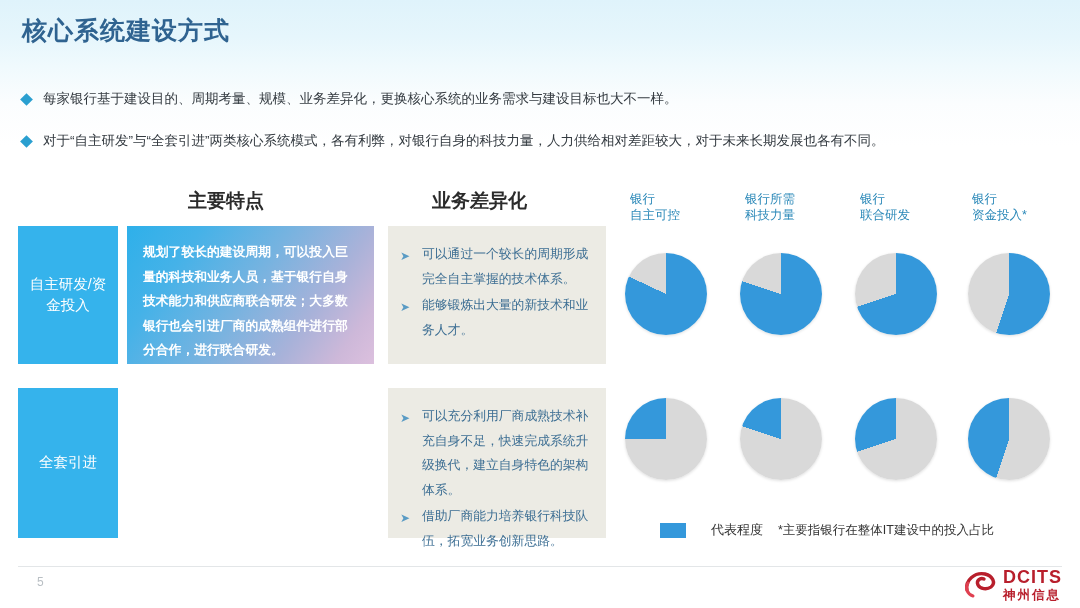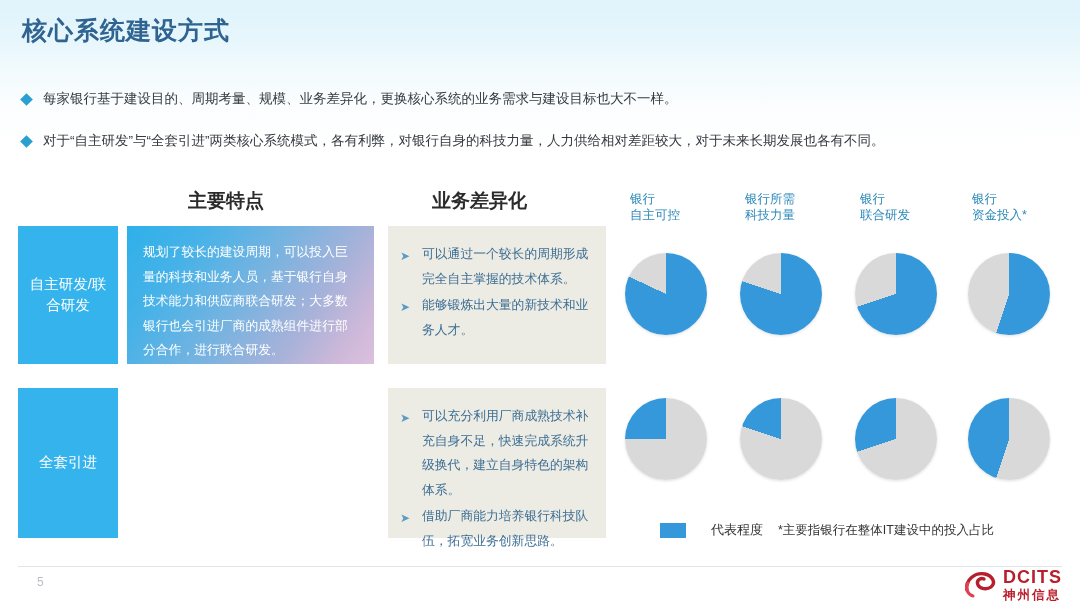--- a/index.html
+++ b/index.html
@@ -59,20 +59,21 @@
     display: flex; align-items: center; justify-content: center;
     text-align: center;
     color: #ffffff; font-size: 14.5px; line-height: 1.45;
     padding: 6px;
   }
   .desc-box {
     position: absolute;
     background: linear-gradient(125deg, #2eb0ea 0%, #45b2e8 22%, #76b3e0 48%, #a9b2d9 72%, #cdb8d9 88%, #dcc0de 100%);
     color: #ffffff; font-size: 12.8px; line-height: 1.92;
     padding: 14px 16px 10px 16px;
+    font-weight: bold;
   }
   .note-box {
     position: absolute;
     background: #ecebe4;
     padding: 16px 12px 10px 12px;
   }
   .note-item {
     display: flex; align-items: flex-start;
     color: #3c6e93; font-size: 12.8px; line-height: 1.92;
     margin-bottom: 2px;
@@ -134,21 +135,21 @@
   </div>
   <div class="pie-head" style="left:860px; top:192px;">
     <div>银行</div>
     <div>联合研发</div>
   </div>
   <div class="pie-head" style="left:972px; top:192px;">
     <div>银行</div>
     <div>资金投入*</div>
   </div>
 
-  <div class="label-box" style="left:18px; top:226px; width:100px; height:138px;">自主研发/联合研发</div>
+  <div class="label-box" style="left:18px; top:226px; width:100px; height:138px;">自主研发/资金投入</div>
   <div class="desc-box" style="left:127px; top:226px; width:247px; height:138px;">规划了较长的建设周期，可以投入巨量的科技和业务人员，基于银行自身技术能力和供应商联合研发；大多数银行也会引进厂商的成熟组件进行部分合作，进行联合研发。</div>
   <div class="note-box" style="left:388px; top:226px; width:218px; height:138px;">
     <div class="note-item">
       <span class="note-arrow">➤</span>
       <span>可以通过一个较长的周期形成完全自主掌握的技术体系。</span>
     </div>
     <div class="note-item">
       <span class="note-arrow">➤</span>
       <span>能够锻炼出大量的新技术和业务人才。</span>
     </div>

